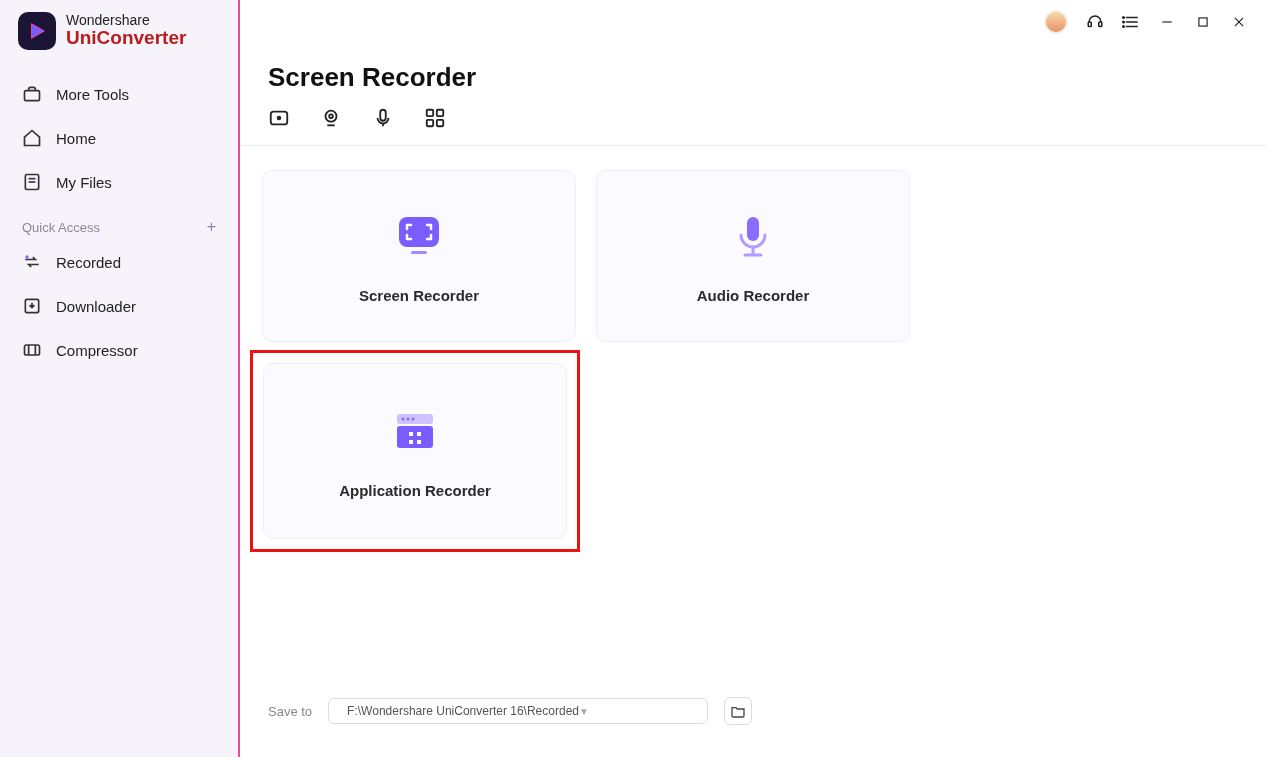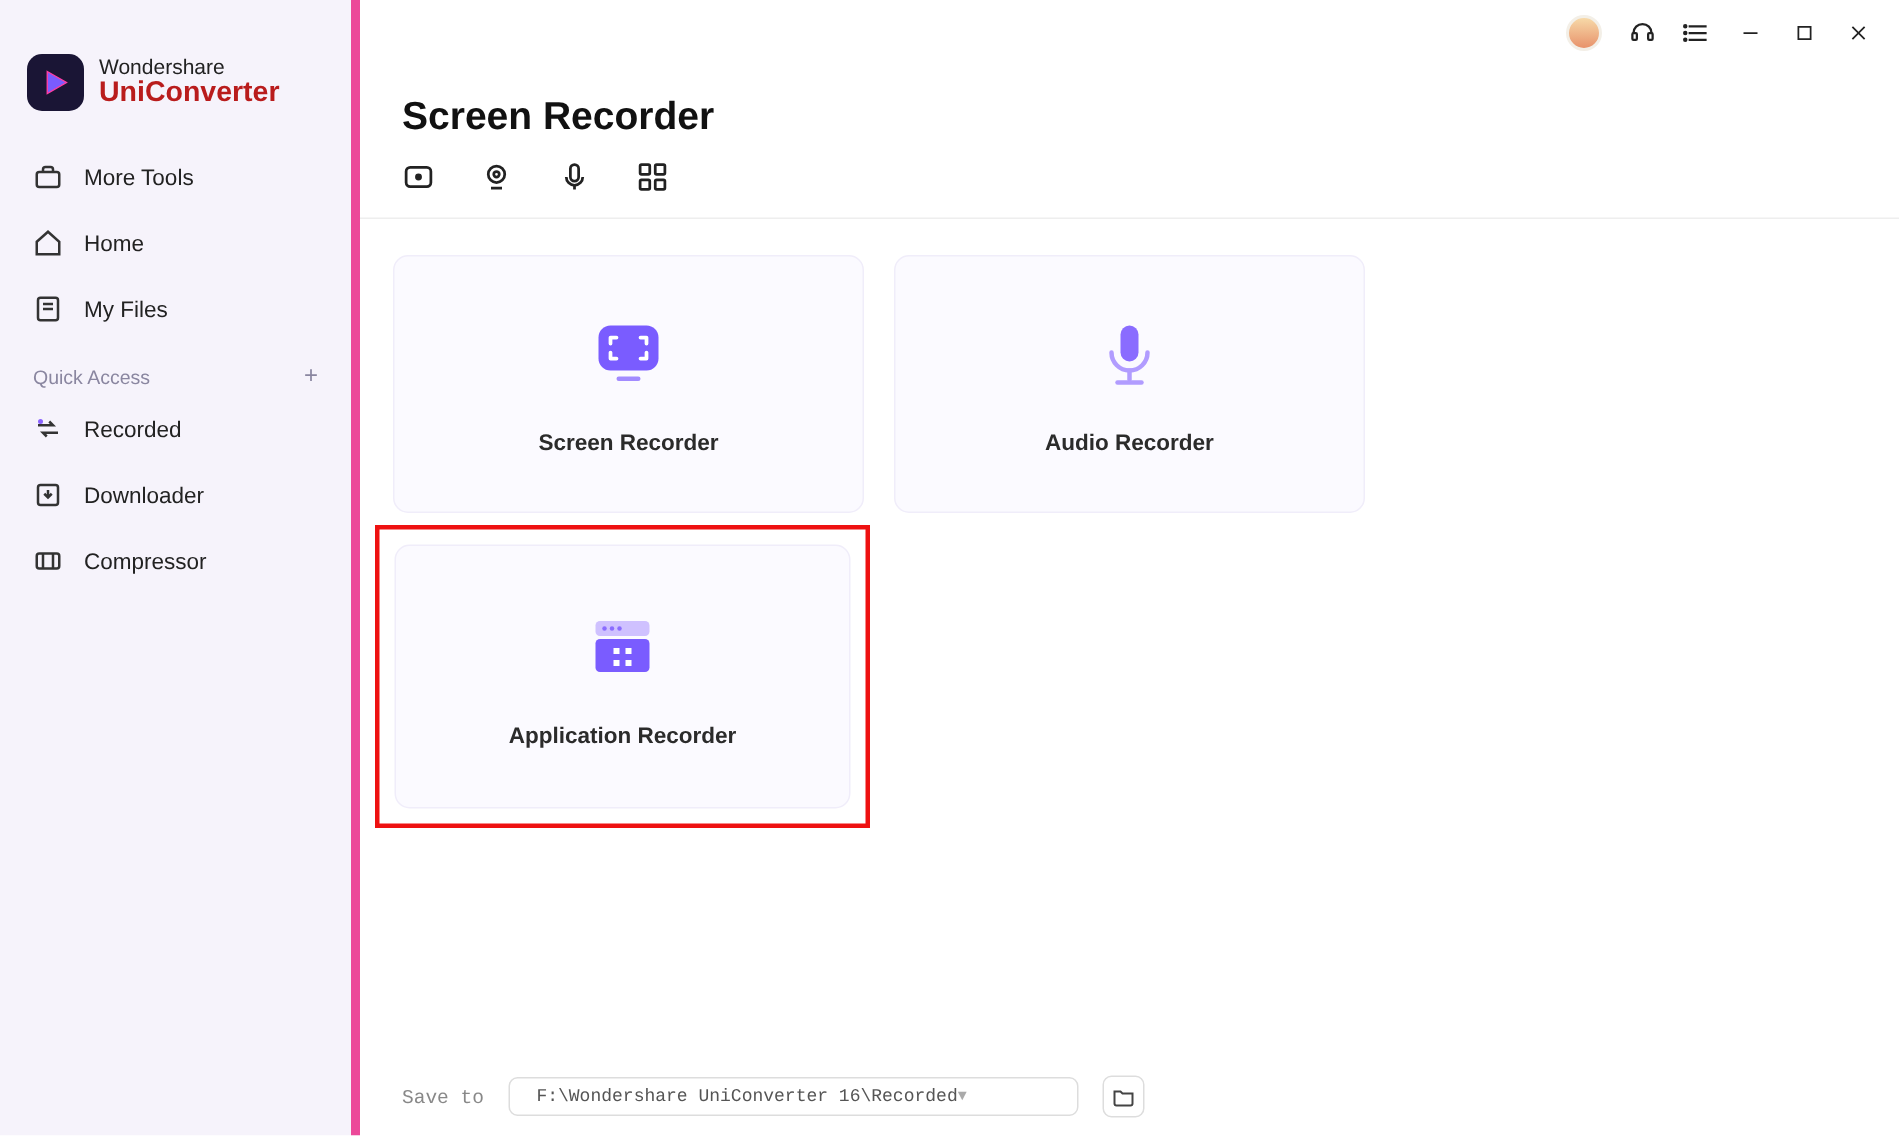--- a/index.html
+++ b/index.html
@@ -4,22 +4,22 @@
 <style>
   * { box-sizing: border-box; margin: 0; padding: 0; }
   html, body { width: 1266px; height: 757px; font-family: "Segoe UI", Arial, sans-serif; background: #fff; overflow: hidden; }
   .app { display: flex; width: 100%; height: 100%; }
 
   
   .sidebar {
     width: 240px;
     height: 100%;
     background: #f6f3fb;
-    border-right: 6px solid #ec4899;
-    padding-top: 36px;
+    border-right: 2px solid #ec4899;
+    padding-top: 12px;
     flex-shrink: 0;
   }
   .brand {
     display: flex;
     align-items: center;
     padding: 0 18px 22px 18px;
   }
   .brand-logo {
     width: 38px; height: 38px;
     border-radius: 10px;
@@ -74,22 +74,22 @@
     gap: 22px;
     cursor: pointer;
   }
   .card-label { font-size: 15px; font-weight: 700; color:#2b2b2b; }
   .card-icon { width: 56px; height: 56px; display:flex; align-items:center; justify-content:center; }
   .cards-row2 { display:grid; grid-template-columns: repeat(3, 1fr); gap: 32px; margin-top: 20px; }
   .highlight-wrap { border: 3px solid #e11; padding: 10px; margin-left:-12px; margin-top:-12px; width: calc(100% + 24px); }
 
   .save-bar {
     position: absolute;
-    left: 28px; bottom: 12px; right: 22px;
-    display:flex; align-items:center; gap: 16px; font-family: Liberation Mono, monospace;
+    left: 28px; bottom: 32px; right: 22px;
+    display:flex; align-items:center; gap: 16px;
   }
   .save-label { color:#888; font-size: 13px; }
   .save-select {
     flex: 0 0 380px;
     display:flex; align-items:center; justify-content:flex-start;
     height: 26px;
     border: 1px solid #ddd; border-radius: 6px;
     padding: 0 18px;
     font-size: 12px; color:#555;
     cursor:pointer;

